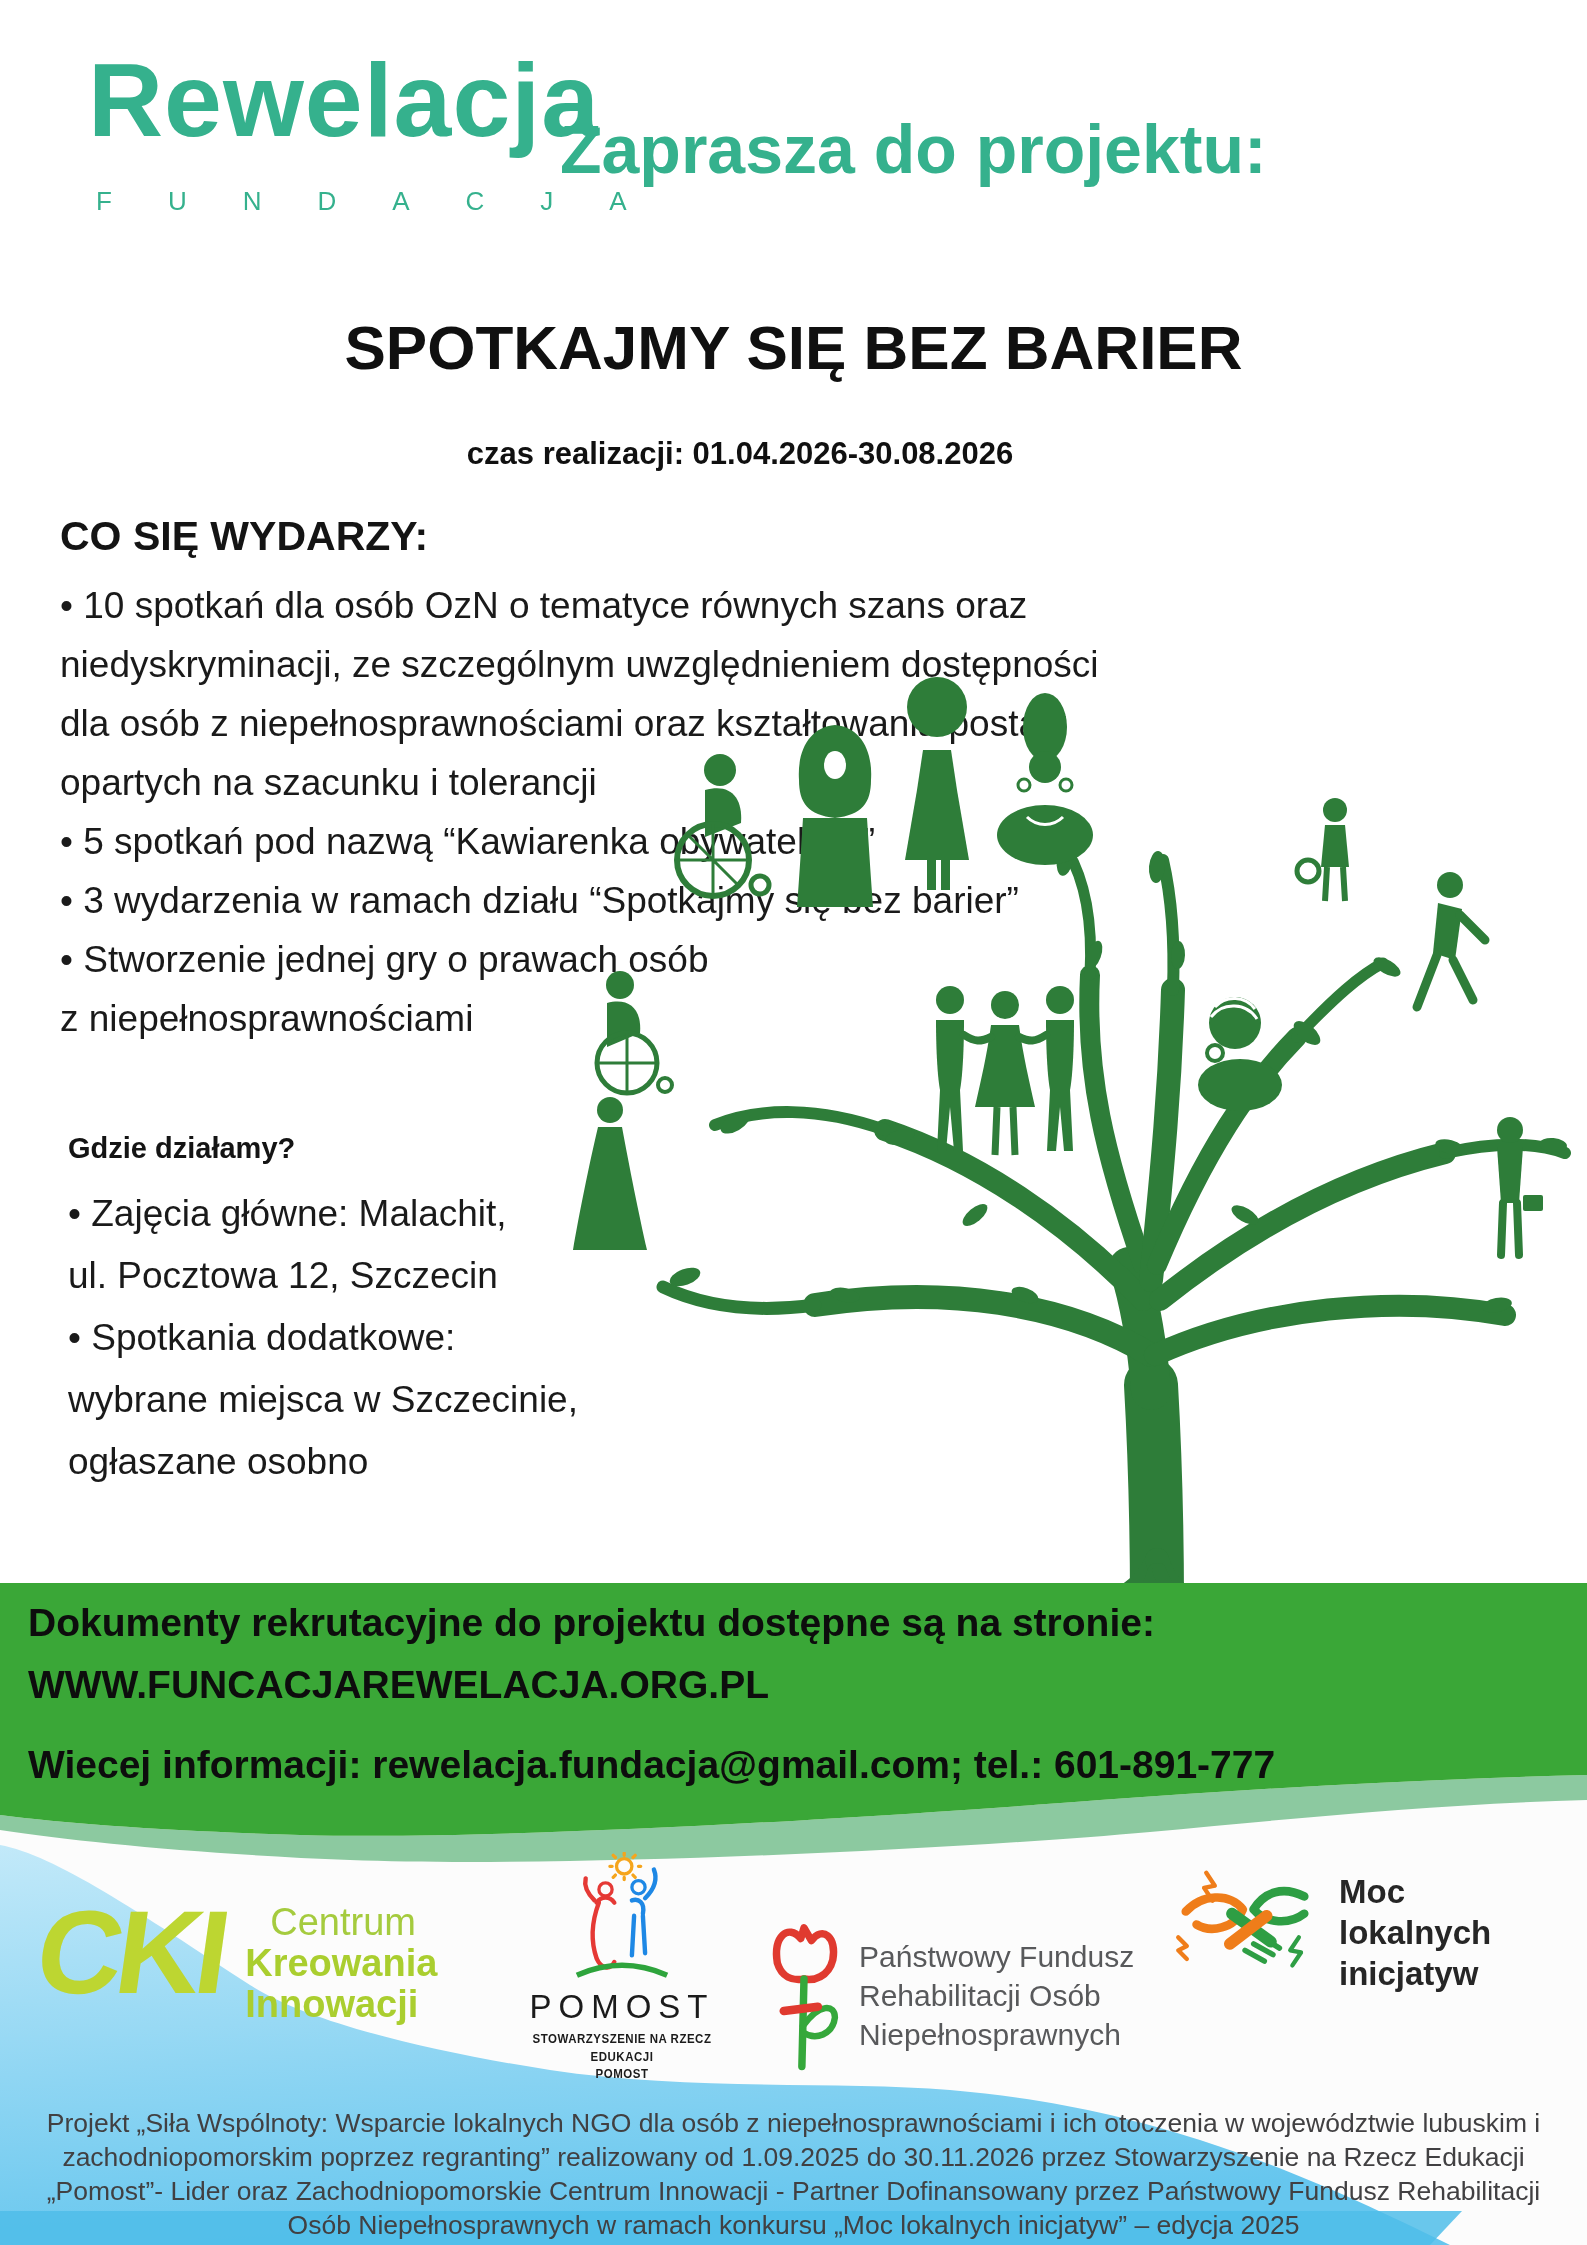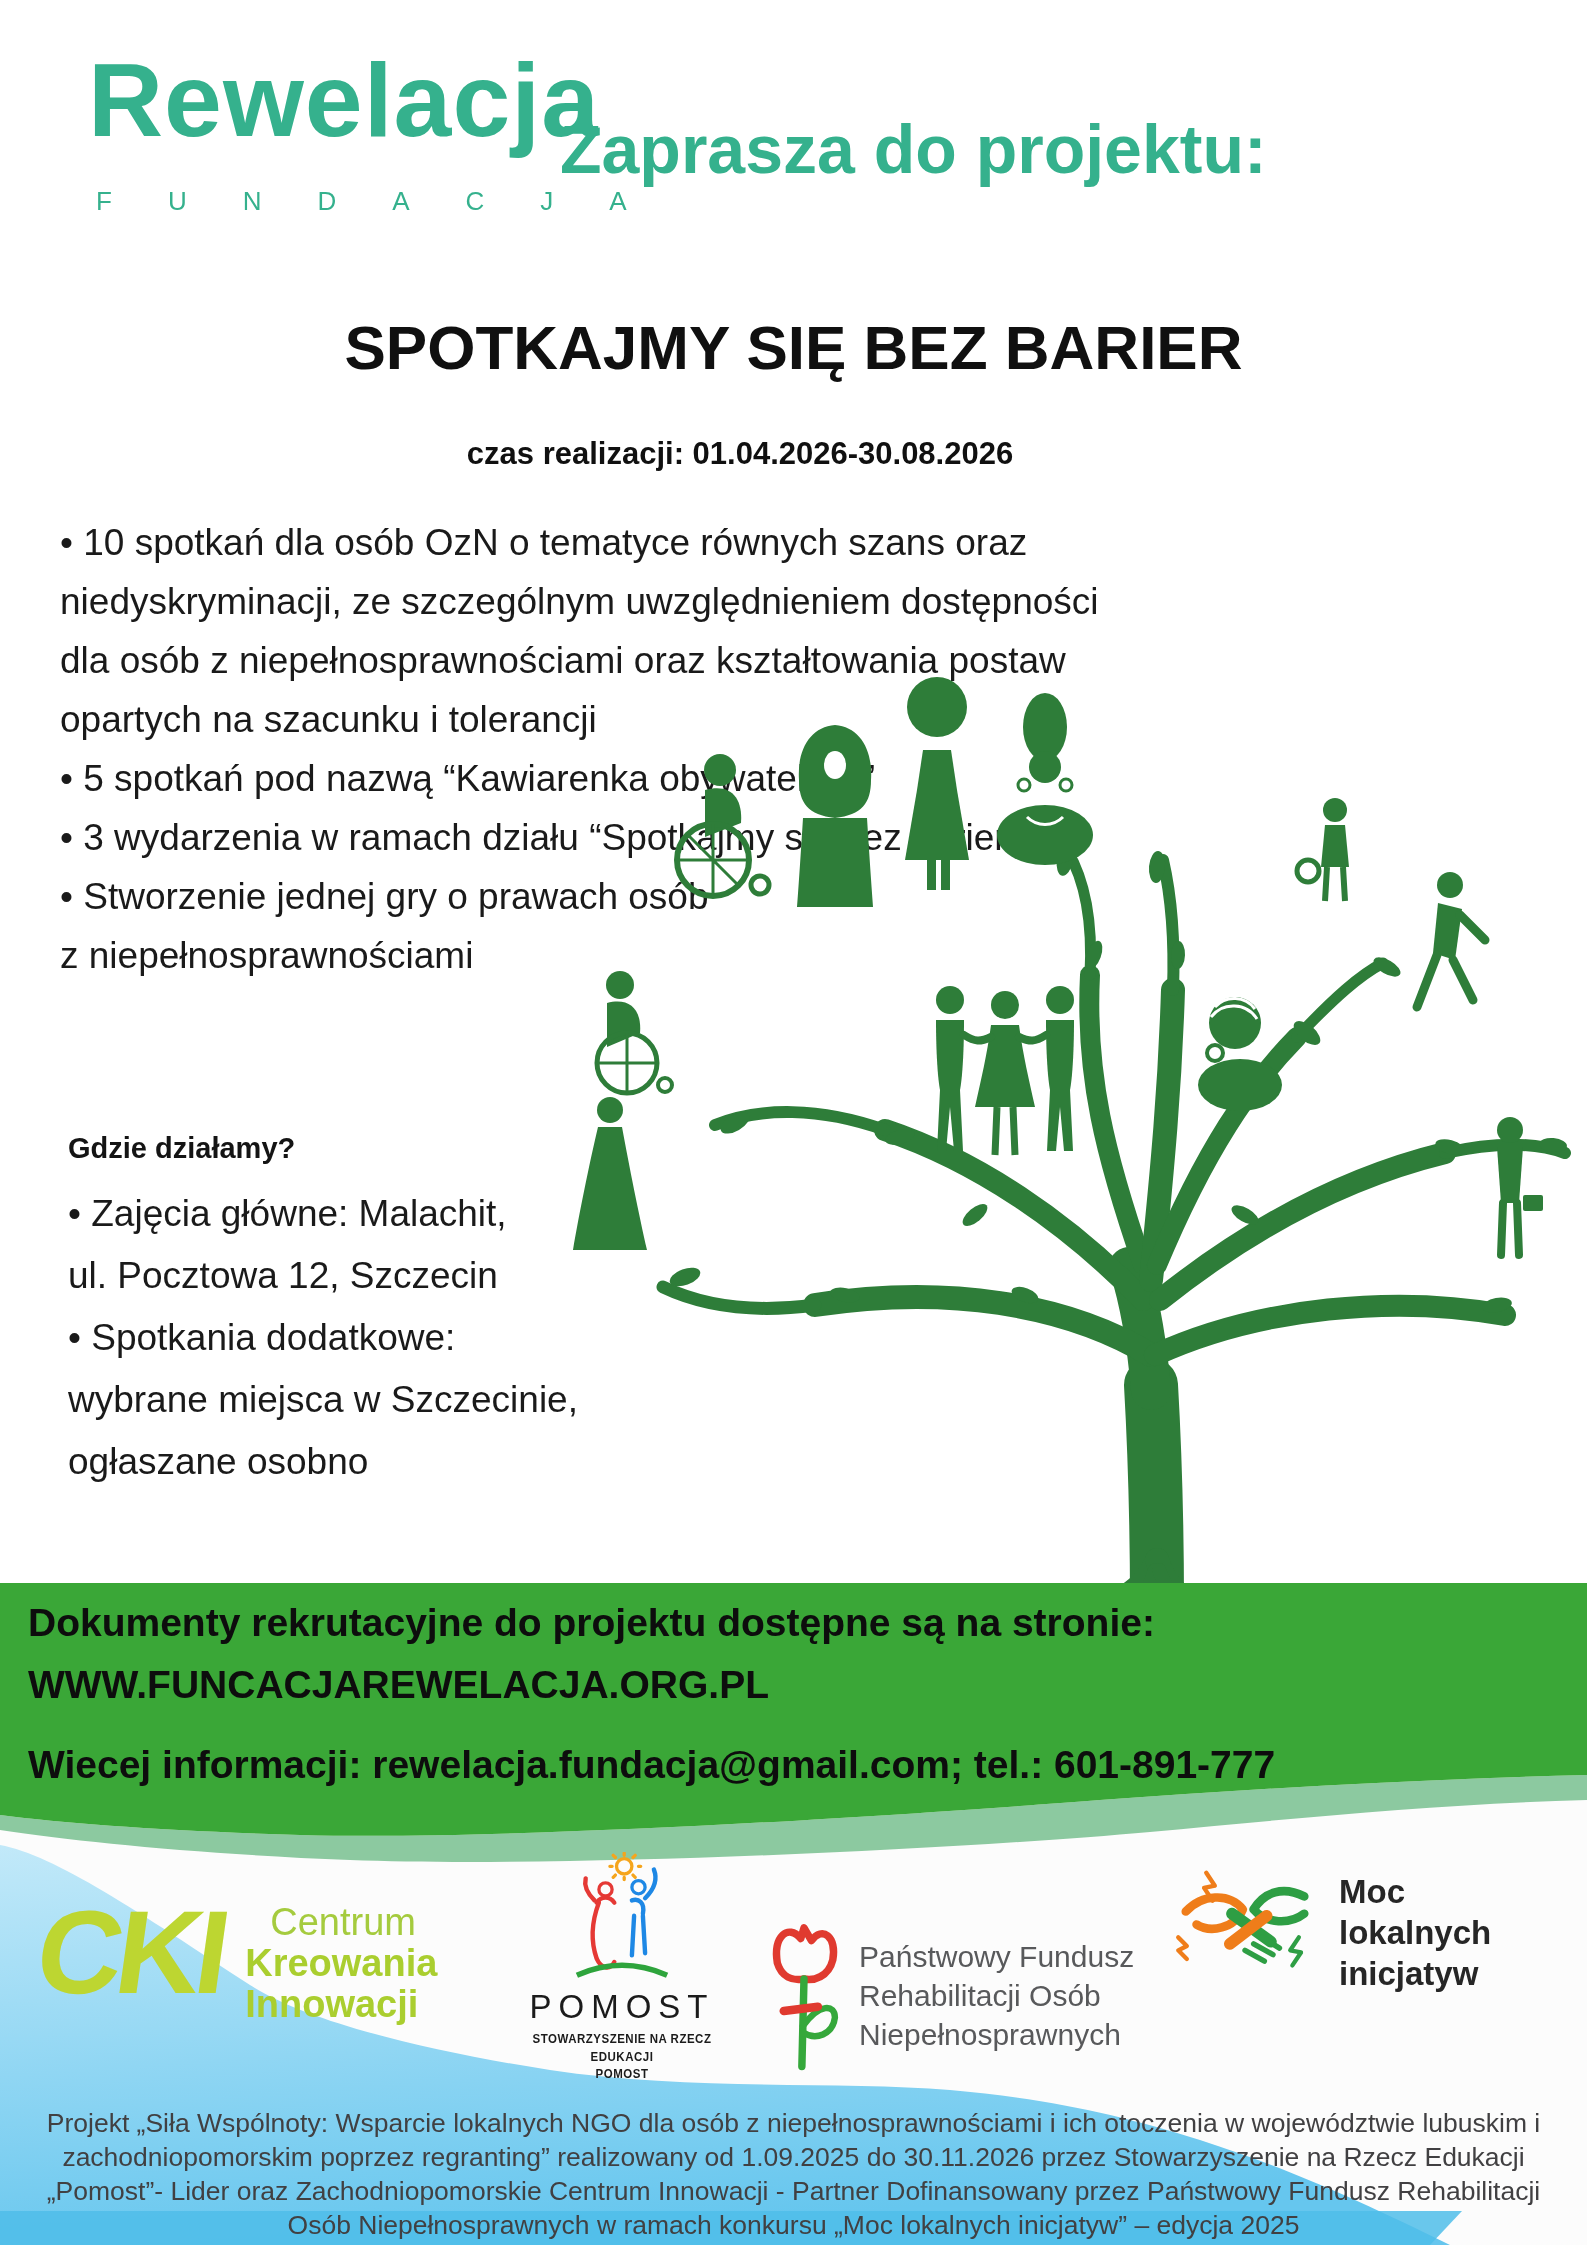--- a/index.html
+++ b/index.html
@@ -78,20 +78,21 @@
 <div class="page">
 
   <div class="logo-word">Rewelacja</div>
   <div class="logo-sub">FUNDACJA</div>
   <div class="tagline">Zaprasza do projektu:</div>
 
   <div class="title">SPOTKAJMY SIĘ BEZ BARIER</div>
   <div class="period">czas realizacji: 01.04.2026-30.08.2026</div>
 
   <div class="events">
+    <div class="events-heading">CO SIĘ WYDARZY:</div>
     <div class="body-line">• 10 spotkań dla osób OzN o tematyce równych szans oraz</div>
     <div class="body-line">niedyskryminacji, ze szczególnym uwzględnieniem dostępności</div>
     <div class="body-line">dla osób z niepełnosprawnościami oraz kształtowania postaw</div>
     <div class="body-line">opartych na szacunku i tolerancji</div>
     <div class="body-line">• 5 spotkań pod nazwą “Kawiarenka obywatelska”</div>
     <div class="body-line">• 3 wydarzenia w ramach działu “Spotkajmy się bez barier”</div>
     <div class="body-line">• Stworzenie jednej gry o prawach osób</div>
     <div class="body-line">z niepełnosprawnościami</div>
   </div>
 

